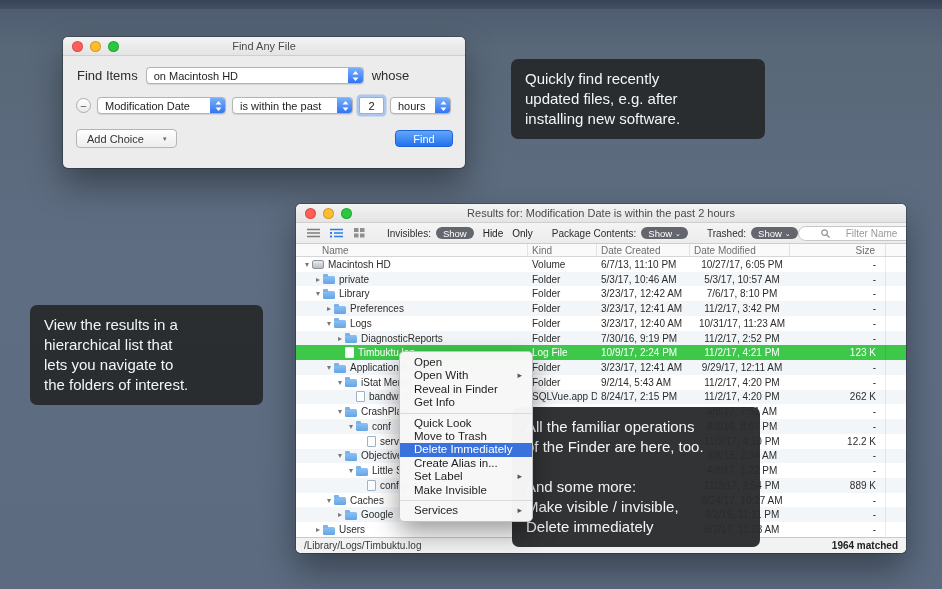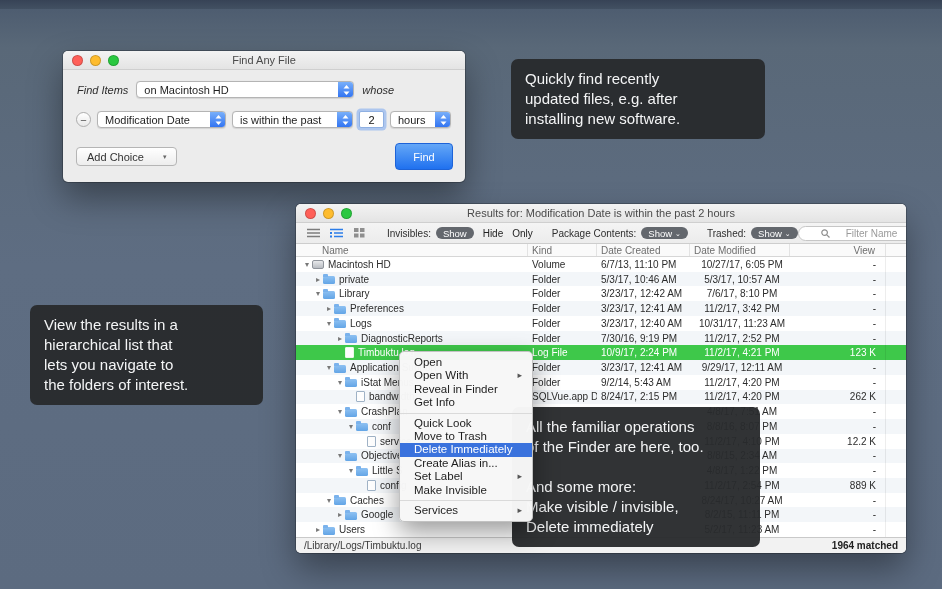--- a/index.html
+++ b/index.html
@@ -15,41 +15,41 @@
   .window{position:absolute;border-radius:5px;overflow:hidden;
     box-shadow:0 0 0 1px rgba(0,0,0,.22),0 16px 34px rgba(0,0,0,.38);background:#ececec;}
   .titlebar{position:relative;height:19px;background:linear-gradient(#f3f3f3,#e4e4e4);
     border-bottom:1px solid #cfcfcf;display:flex;align-items:center;}
   .title{position:absolute;left:0;right:0;text-align:center;font-size:11px;color:#4a4a4a;}
   .traffic{display:flex;gap:7px;margin-left:9px;z-index:2;}
   .tl{width:11px;height:11px;border-radius:50%;border:.5px solid rgba(0,0,0,.18);}
   .tl.red{background:#ff5f58}.tl.yel{background:#febc2e}.tl.grn{background:#2ac840}
 
   
-  .find-window{left:63px;top:51px;width:402px;height:131px;}
+  .find-window{left:63px;top:37px;width:402px;height:131px;}
   .fw-row{display:flex;align-items:center;}
   .fw-row1{margin:11px 14px 0;gap:8px;}
   .fw-row2{margin:13px 13px 0;gap:6px;}
   .fw-row3{margin:15px 12px 0 13px;justify-content:space-between;}
-  .label{font-size:11px;color:#2c2c2c;white-space:nowrap;font-style:italic;}
+  .label{font-size:13px;color:#2c2c2c;white-space:nowrap;}
   .popup{position:relative;height:17px;background:#fff;border:1px solid #b4b4b4;border-radius:4px;
     display:flex;align-items:center;padding:0 20px 0 7px;font-size:11px;color:#1e1e1e;
     box-shadow:0 .5px 1px rgba(0,0,0,.1);white-space:nowrap;overflow:hidden;}
   .cap{position:absolute;right:-1px;top:-1px;bottom:-1px;width:16px;
     background:linear-gradient(#7db3fa,#2e71f2);border-radius:0 4px 4px 0;
     display:flex;align-items:center;justify-content:center;}
   .num-field{width:25px;height:17px;border:1px solid #8fb0e2;background:#fff;border-radius:2px;
     font-size:11px;text-align:center;outline:none;box-shadow:0 0 0 2.5px rgba(110,160,240,.5);
     font-family:inherit;color:#111;}
   .round-btn{width:15px;height:15px;flex:none;border-radius:50%;border:1px solid #adadad;
     background:linear-gradient(#fff,#e9e9e9);font-size:11px;line-height:12px;text-align:center;color:#555;}
   .btn{height:19px;border:1px solid #b5b5b5;border-radius:4px;background:linear-gradient(#fff,#ededed);
     font-size:11px;color:#333;padding:0 10px;display:inline-flex;align-items:center;gap:19px;}
   .btn .caret{font-size:7px;color:#666;margin-top:1px;}
-  .btn-primary{width:58px;height:27px;border-radius:4px;border:1px solid #1d63d8;
+  .btn-primary{width:58px;height:17px;border-radius:4px;border:1px solid #1d63d8;
     background:linear-gradient(#64a7f7,#2071ef);color:#fff;font-size:11px;
     display:flex;align-items:center;justify-content:center;}
 
   
   .callout{position:absolute;background:rgba(41,43,45,.96);color:#f4f5f6;border-radius:7px;
     padding:10px 14px;font-size:15px;line-height:1.33;white-space:pre-line;z-index:8;}
   .callout-top{left:511px;top:59px;width:254px;}
   .callout-left{left:30px;top:305px;width:233px;}
   .callout-bottom{left:512px;top:407px;width:248px;z-index:8;}
 
@@ -256,21 +256,21 @@
         </svg>
       <input placeholder="Filter Name" style="">
     </span>
   </div>
 
   <div class="thead">
     <div class="th th-name">Name</div>
     <div class="th th-kind">Kind</div>
     <div class="th th-created">Date Created</div>
     <div class="th th-modified">Date Modified</div>
-    <div class="th th-size">View</div>
+    <div class="th th-size">Size</div>
     <div class="th th-rest"></div>
   </div>
 
   <div class="rows">
     <div class="rows-rightline"></div>
   <div class="trow">
     <div class="cell cell-name">
       <span class="indent" style="width: 6px;"></span>
       <span class="disclosure">▾</span>
       <span class="row-icon volume-icon"></span>

